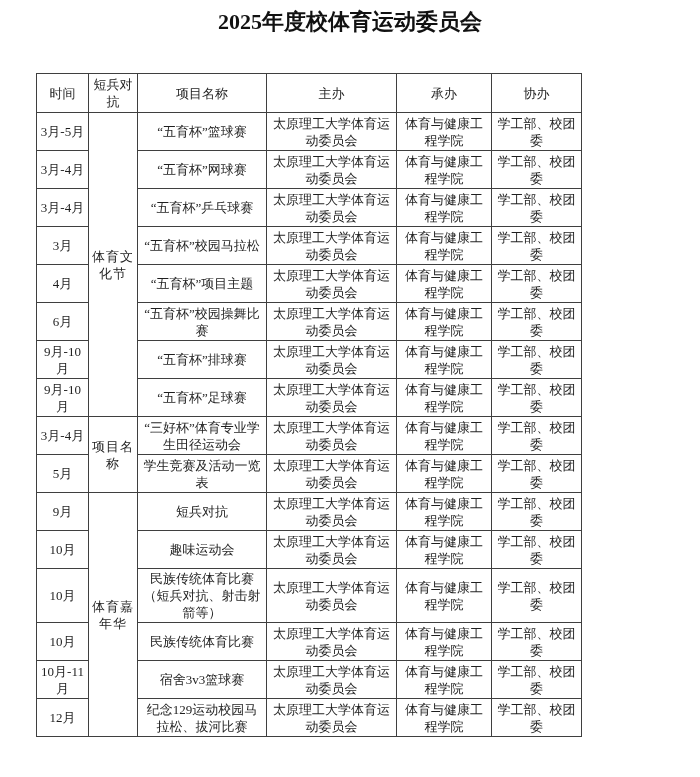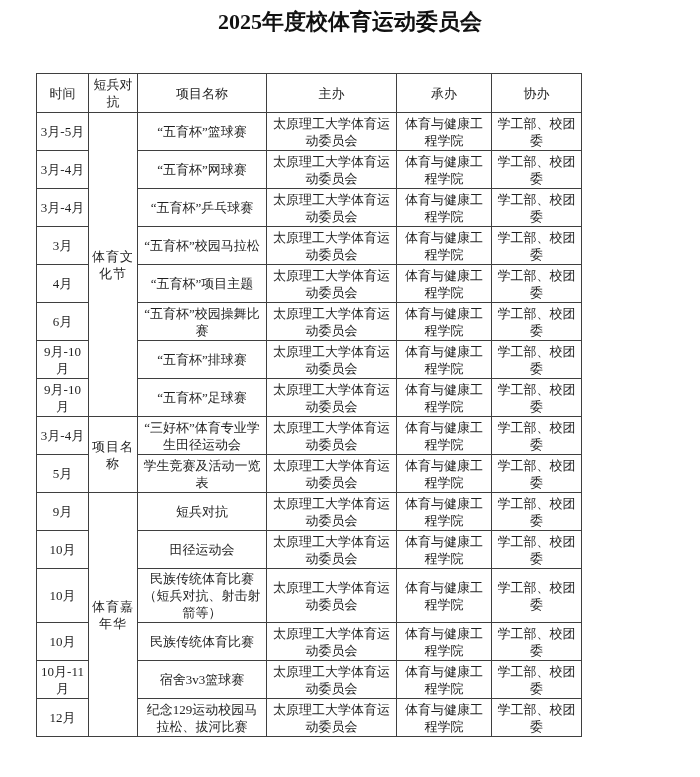--- a/index.html
+++ b/index.html
@@ -162,21 +162,21 @@
         <tr>
           <td>9月</td>
           <td rowspan="6" class="theme">体育嘉年华</td>
           <td>短兵对抗</td>
           <td>太原理工大学体育运动委员会</td>
           <td>体育与健康工程学院</td>
           <td>学工部、校团委</td>
         </tr>
         <tr>
           <td>10月</td>
-          <td>田径运动会</td>
+          <td>趣味运动会</td>
           <td>太原理工大学体育运动委员会</td>
           <td>体育与健康工程学院</td>
           <td>学工部、校团委</td>
         </tr>
         <tr>
           <td>10月</td>
           <td>民族传统体育比赛（短兵对抗、射击射箭等）</td>
           <td>太原理工大学体育运动委员会</td>
           <td>体育与健康工程学院</td>
           <td>学工部、校团委</td>

